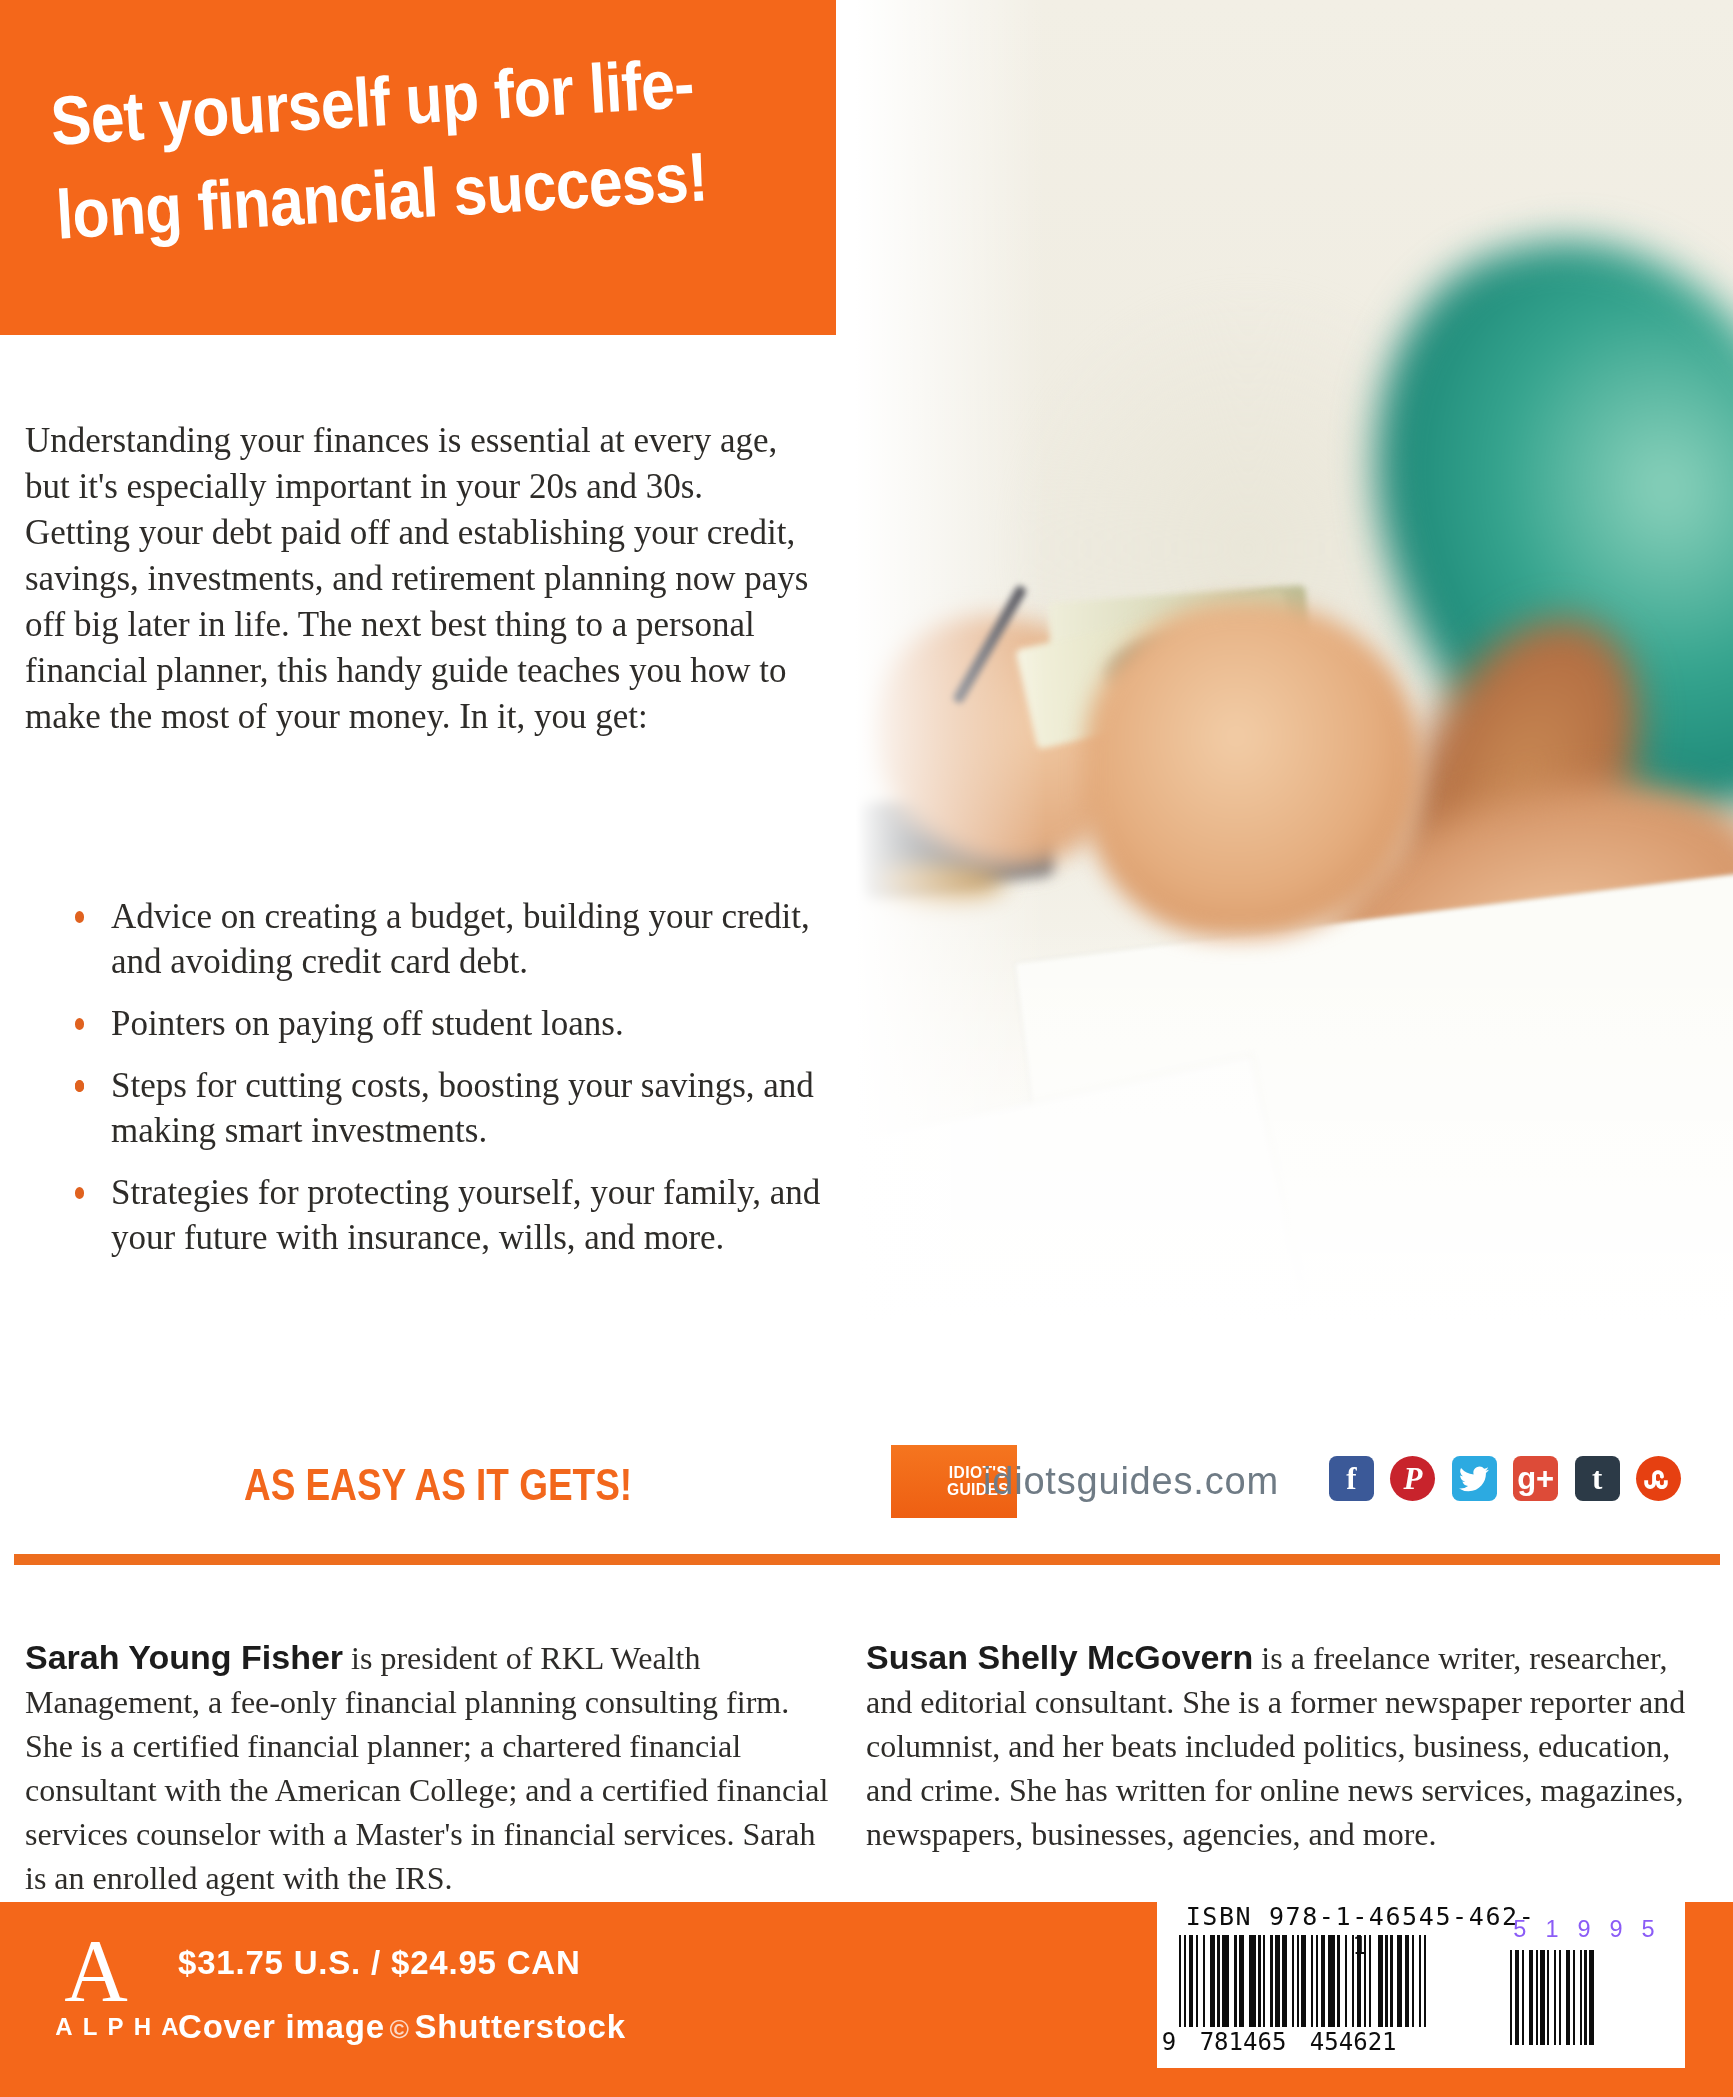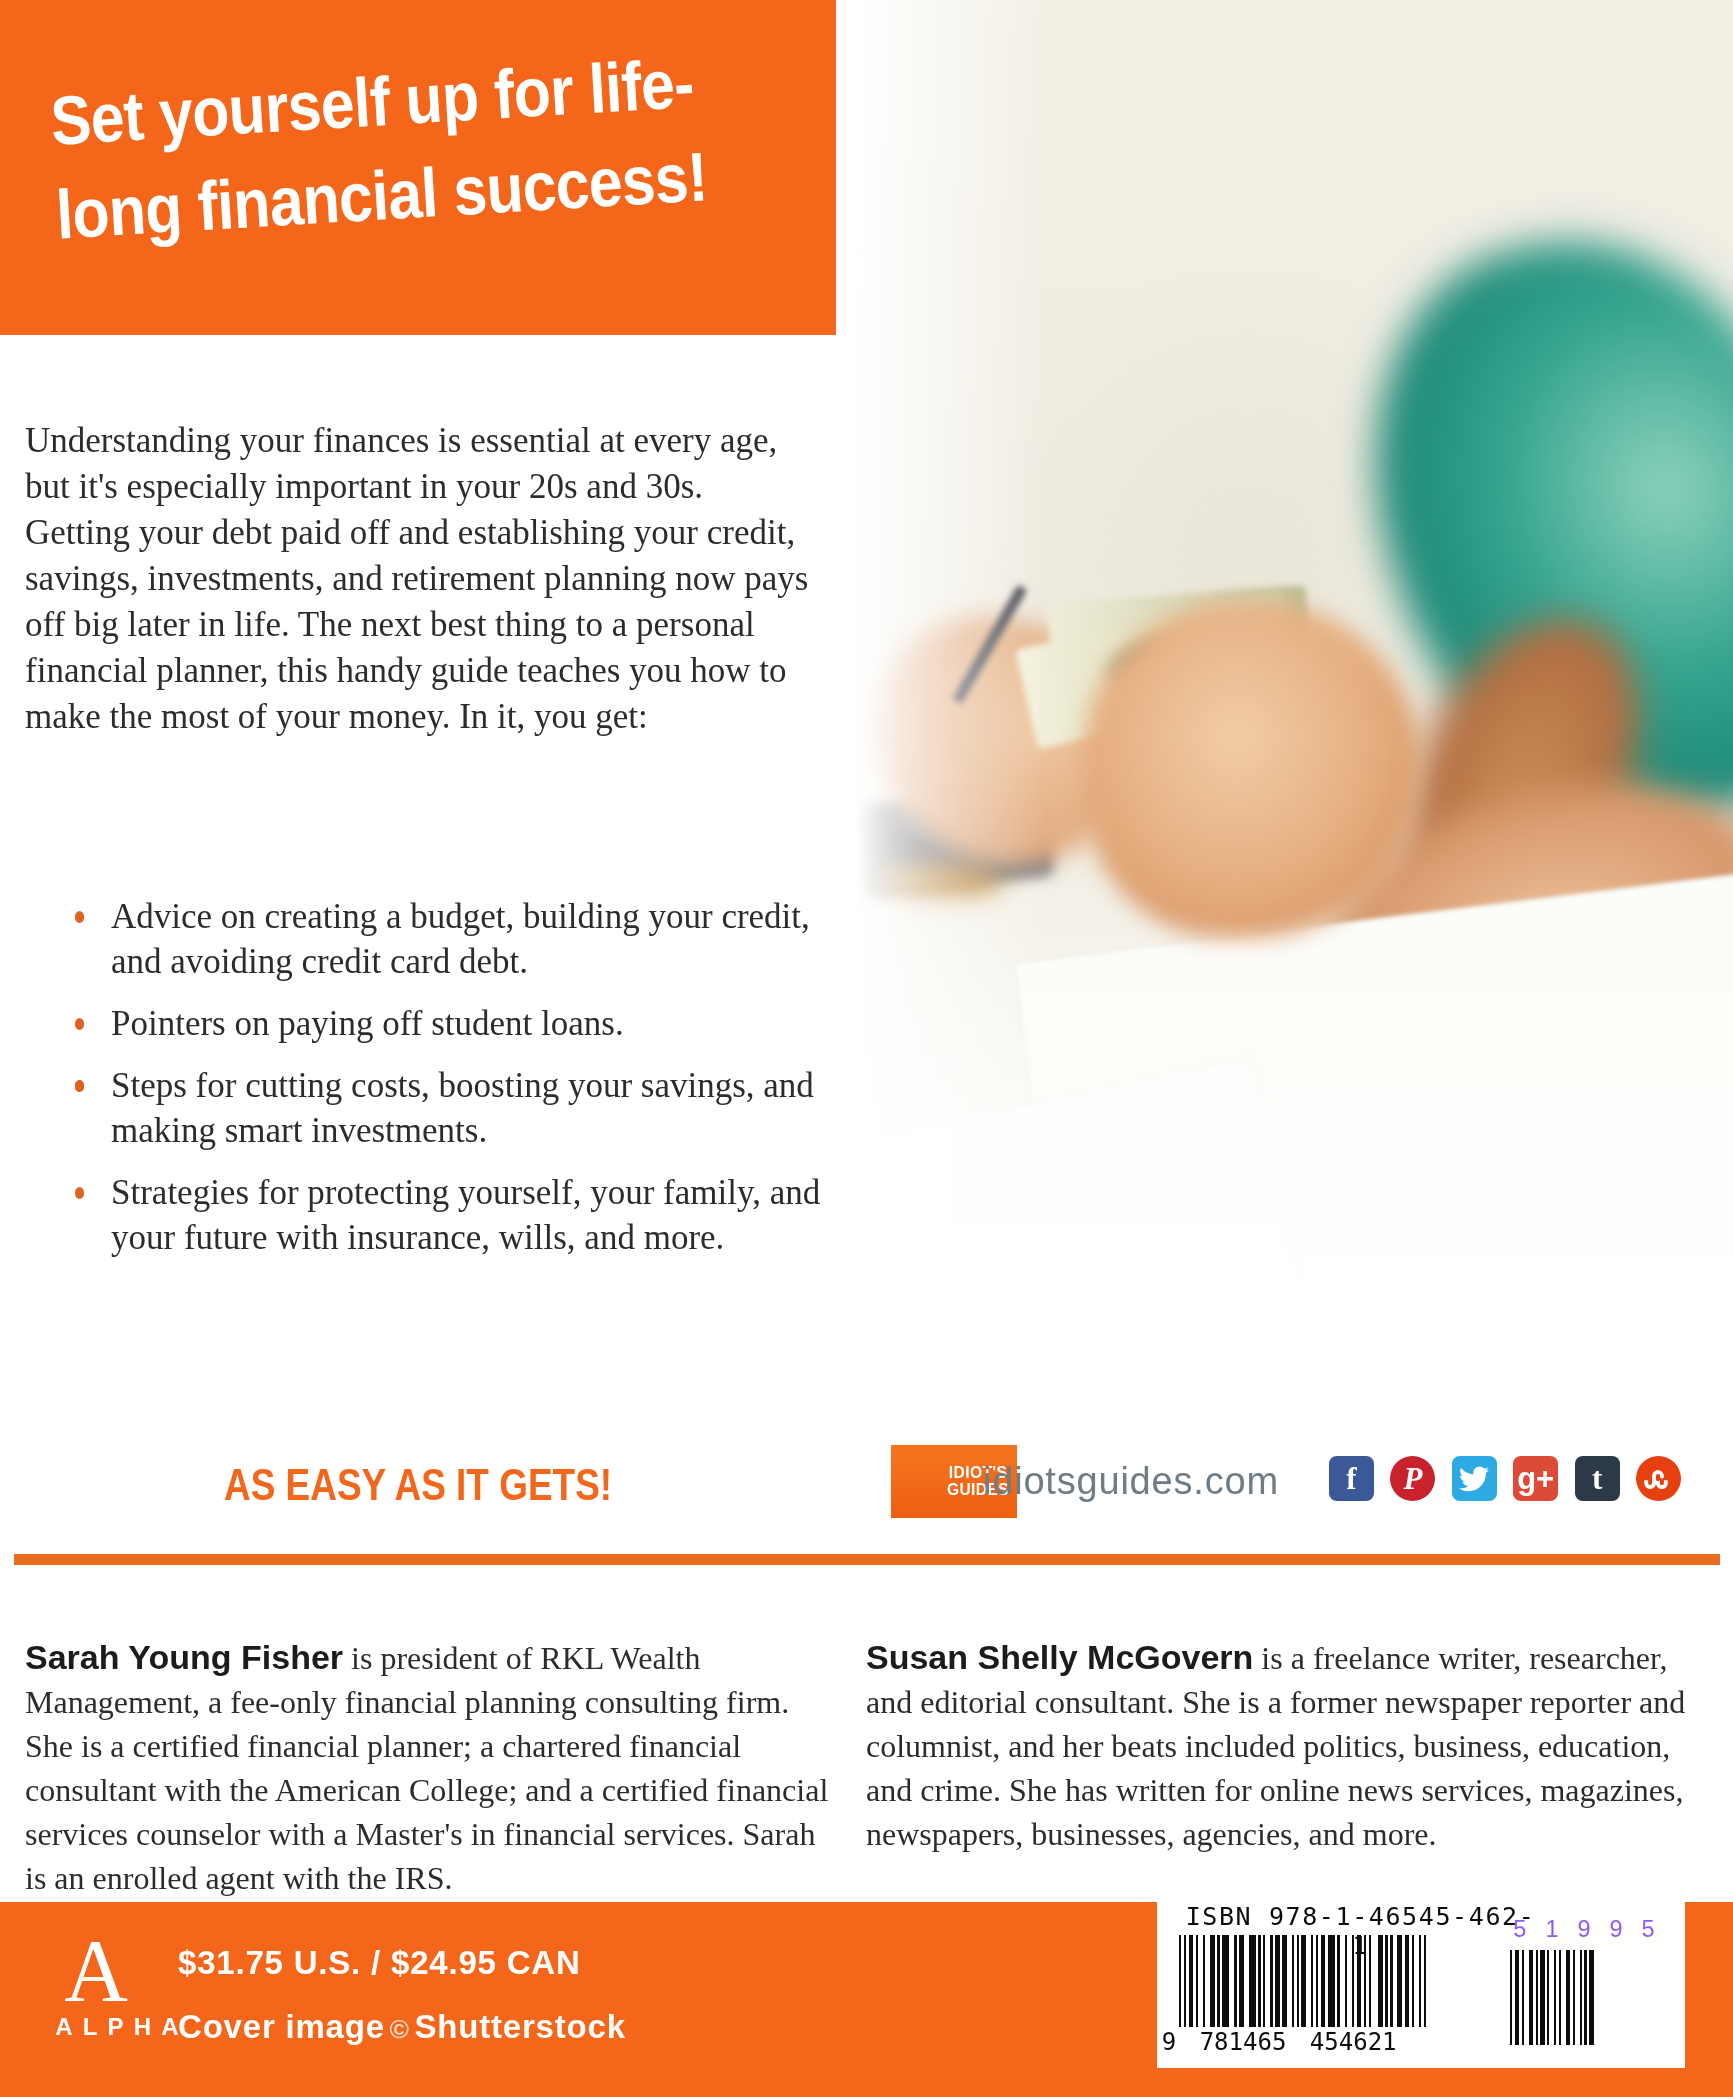--- a/index.html
+++ b/index.html
@@ -58,21 +58,21 @@
   
   .intro{position:absolute;left:25px;top:383px;width:788px;
     font-family:"Liberation Serif",serif;font-size:35px;line-height:46px;color:#2e2c29;}
   .bullets{position:absolute;left:61px;top:882px;width:752px;margin:12px;padding:0;list-style:none;
     font-family:"Liberation Serif",serif;font-size:35px;line-height:45px;color:#2e2c29;}
   .bullets li{position:relative;padding-left:38px;margin-bottom:17px;}
   .bullets .dot{position:absolute;left:1.6px;top:17px;width:9.4px;height:11.7px;border-radius:50%;
     background:#e0621f;}
 
   
-  .tagline{position:absolute;left:0;top:1460px;width:836px;text-align:center;}
+  .tagline{position:absolute;left:0;top:1460px;width:836px;text-align:center;padding-left:20px;}
   .tagline span{display:inline-block;font-weight:bold;font-size:44px;color:#f2671c;
     letter-spacing:0px;transform:scaleX(.84);transform-origin:center;}
 
   
   .ig-logo{position:absolute;left:891px;top:1445px;width:78px;height:73px;border-radius:0;
     background:linear-gradient(180deg,#f5751f 0%,#ee5f12 100%);color:#ffffff;
     display:flex;flex-direction:column;align-items:center;justify-content:center;
     font-weight:bold;font-size:15.6px;line-height:16.4px;letter-spacing:0.4px;padding-left:48px;}
   .website{position:absolute;left:983px;top:1460px;font-size:38px;color:#6f7b85;
     letter-spacing:0.8px;}

